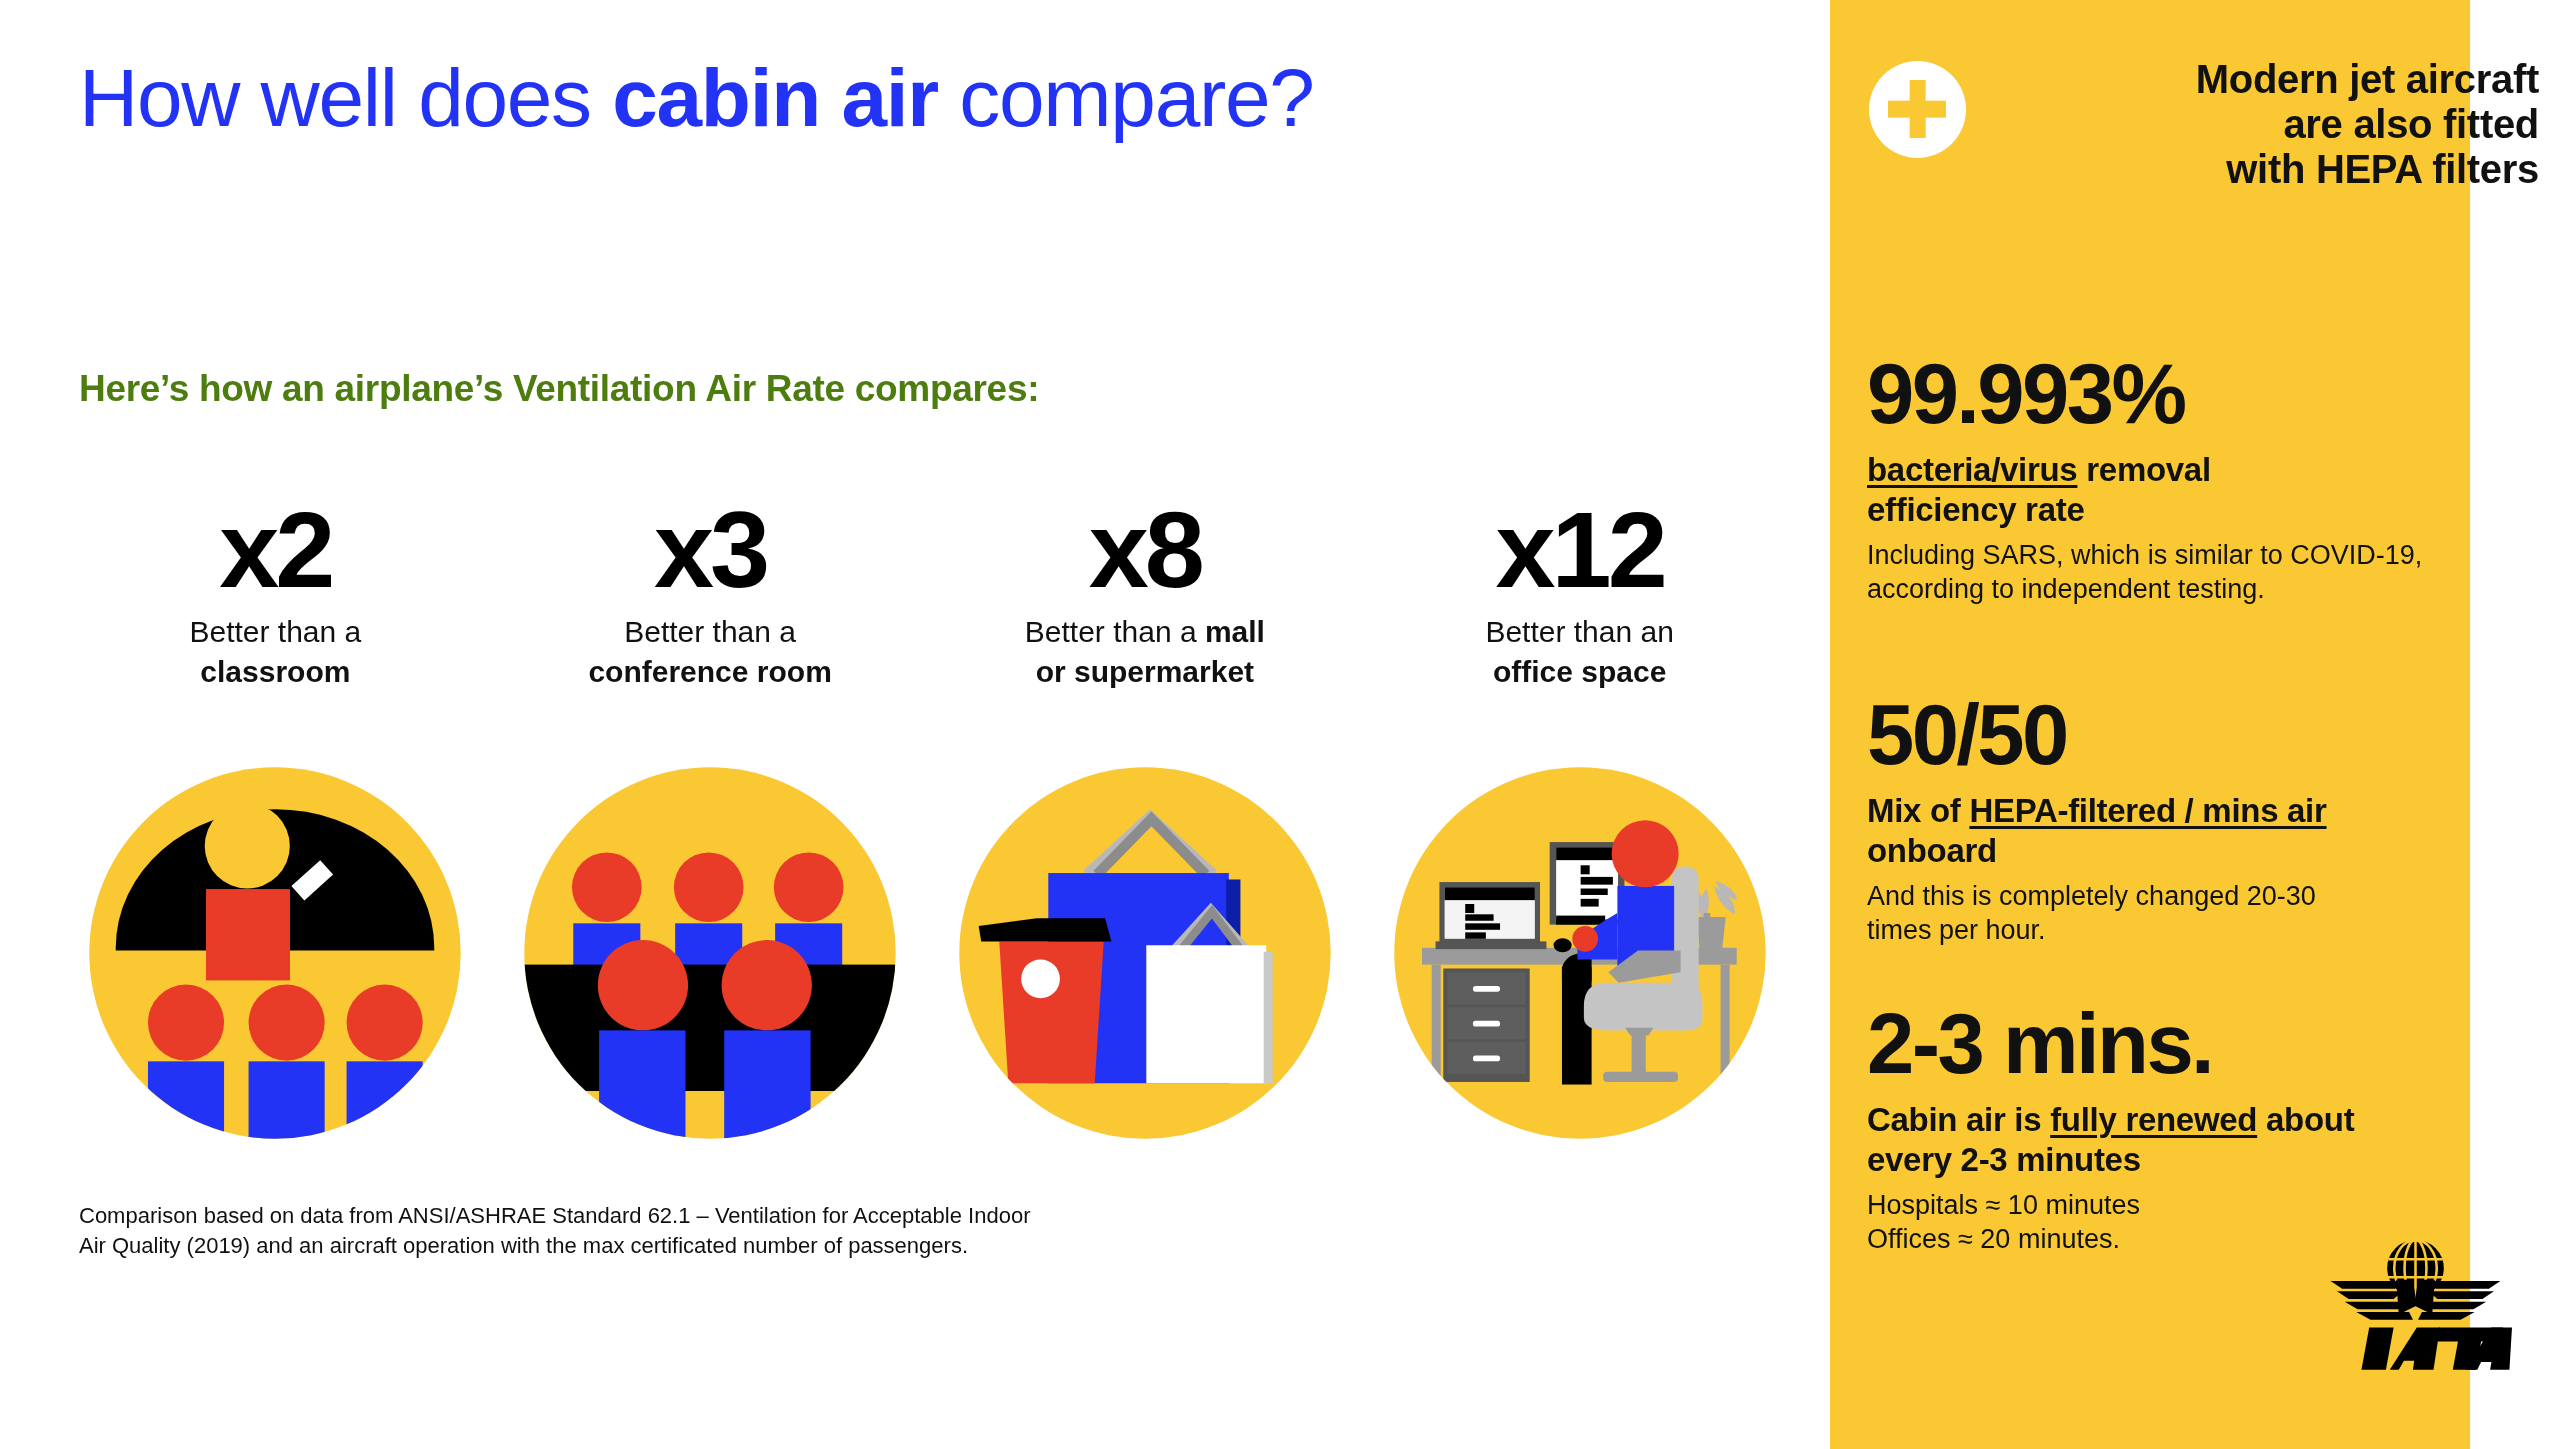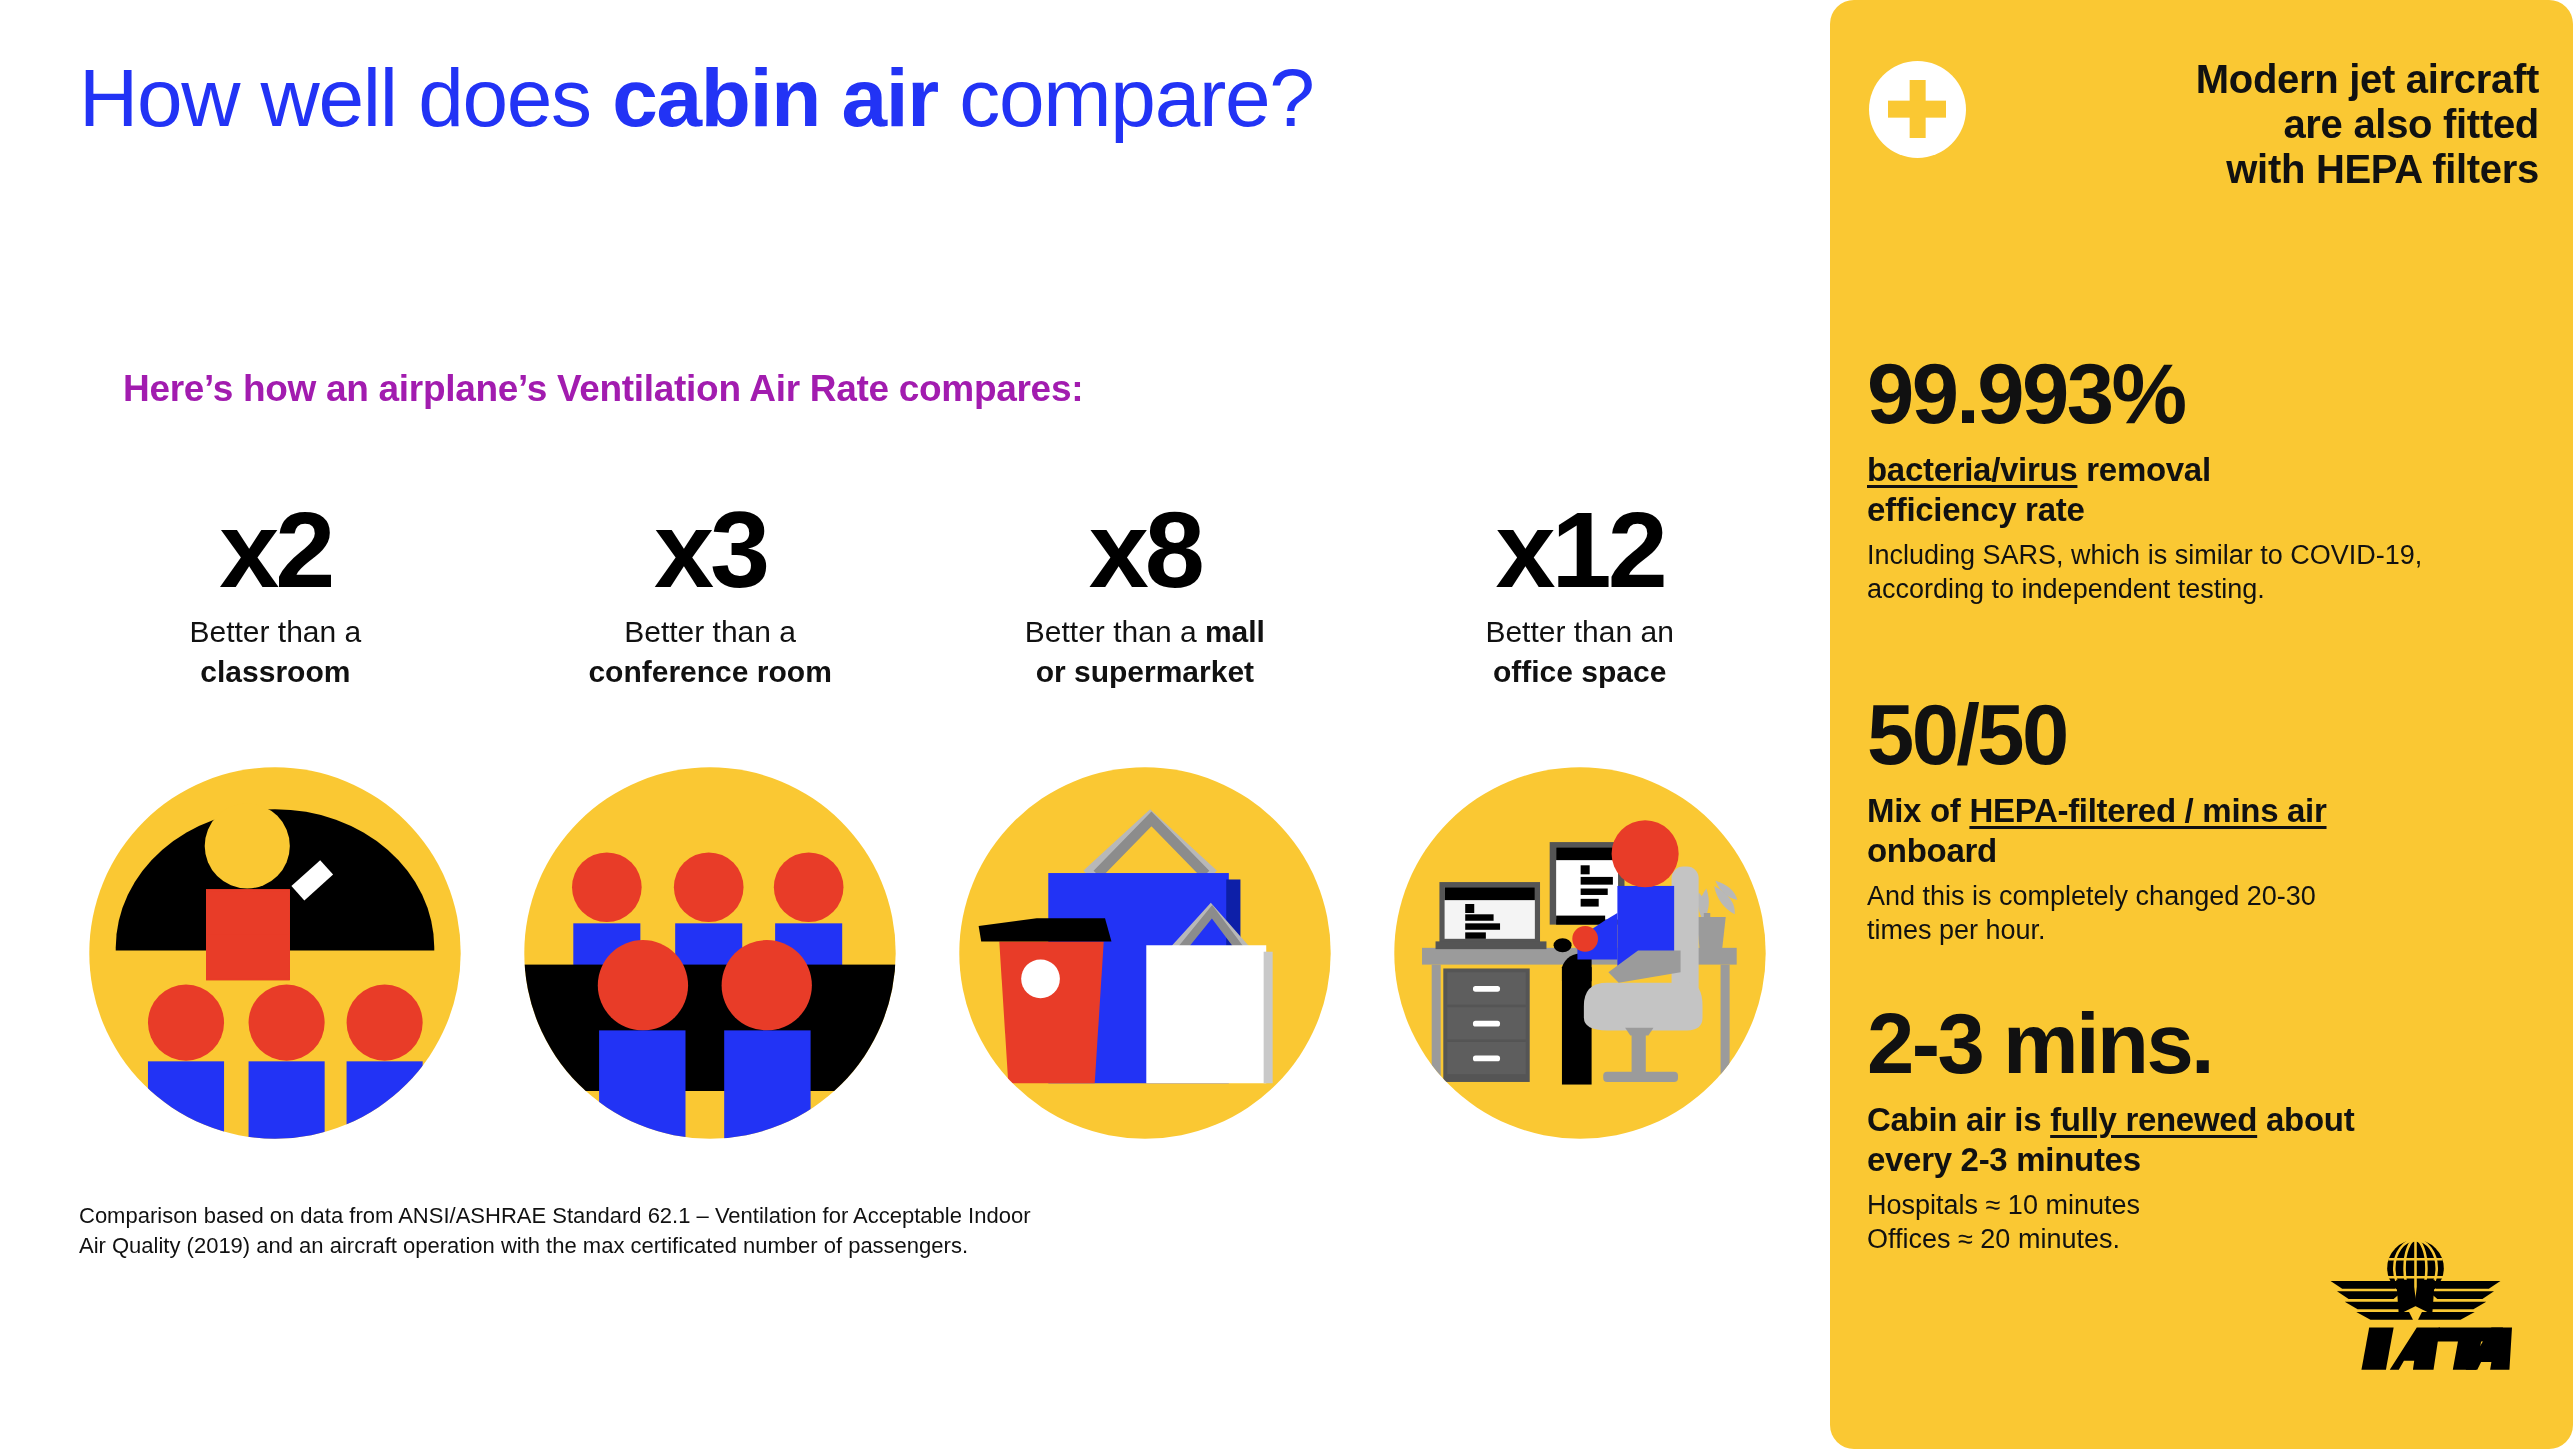--- a/index.html
+++ b/index.html
@@ -28,22 +28,22 @@
 
   .lede {
     position:absolute; left:79px; top:219px;
     font-size:41px; line-height:1.26; color:#111111;
     font-weight:400; letter-spacing:-0.3px;
   }
   .lede-l2 { display:block; }
 
   .subhead {
     position:absolute; left:79px; top:367px;
-    font-size:37px; line-height:1.2; color:#a21caf;
-    font-weight:700; letter-spacing:-0.3px;margin-left:44px;
+    font-size:37px; line-height:1.2; color:#4d7c0f;
+    font-weight:700; letter-spacing:-0.3px;
   }
 
   
   .stats {
     position:absolute; left:58px; top:496px;
     width:1739px;
     display:grid; grid-template-columns:repeat(4, 1fr);
   }
   .stat { text-align:center; }
   .stat-num {
@@ -69,24 +69,23 @@
 
   .footnote {
     position:absolute; left:79px; top:1201px;
     font-size:22px; line-height:1.38; color:#111111;
     font-weight:400; max-width:1687px;
   }
 
   
   .right {
     position:absolute; left:1830px; top:0;
-    width:743px; height:1449px;
+    width:640px; height:1449px;
     background:#FAC833;
     padding:0;
-    border-radius:24px;
   }
   .side-head {
     position:absolute; left:39px; top:57px;
     width:670px;
     display:flex; align-items:flex-start; gap:22px;
   }
   .plus-badge {
     flex:0 0 auto; width:97px; height:97px; border-radius:50%;
     background:#ffffff; position:relative; margin-top:3.9px;
   }

